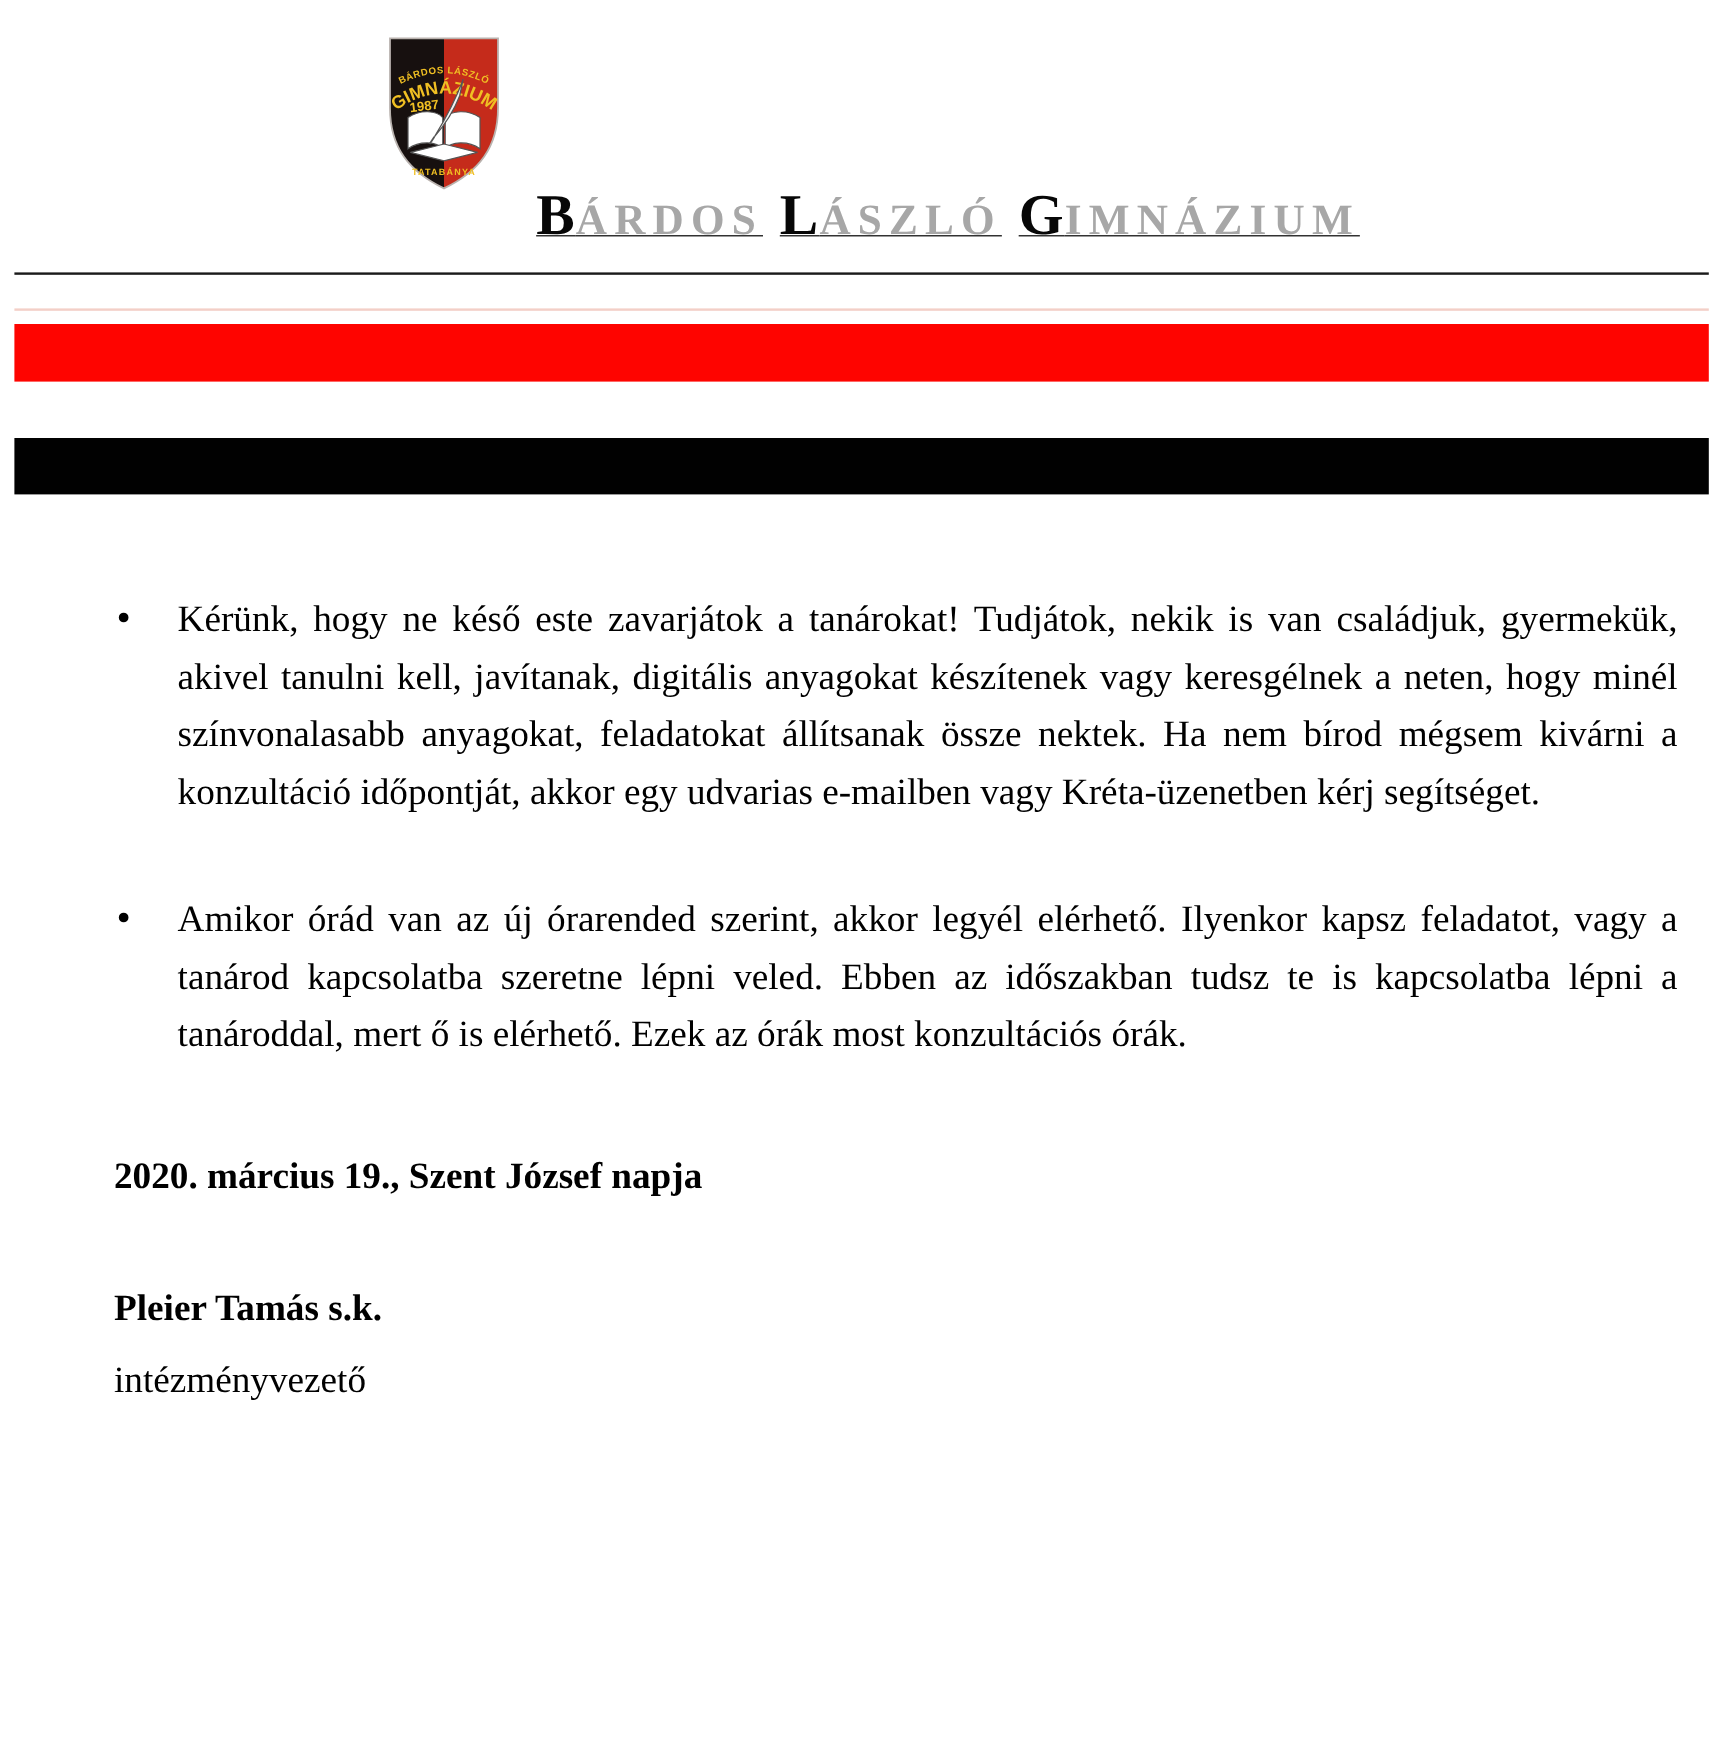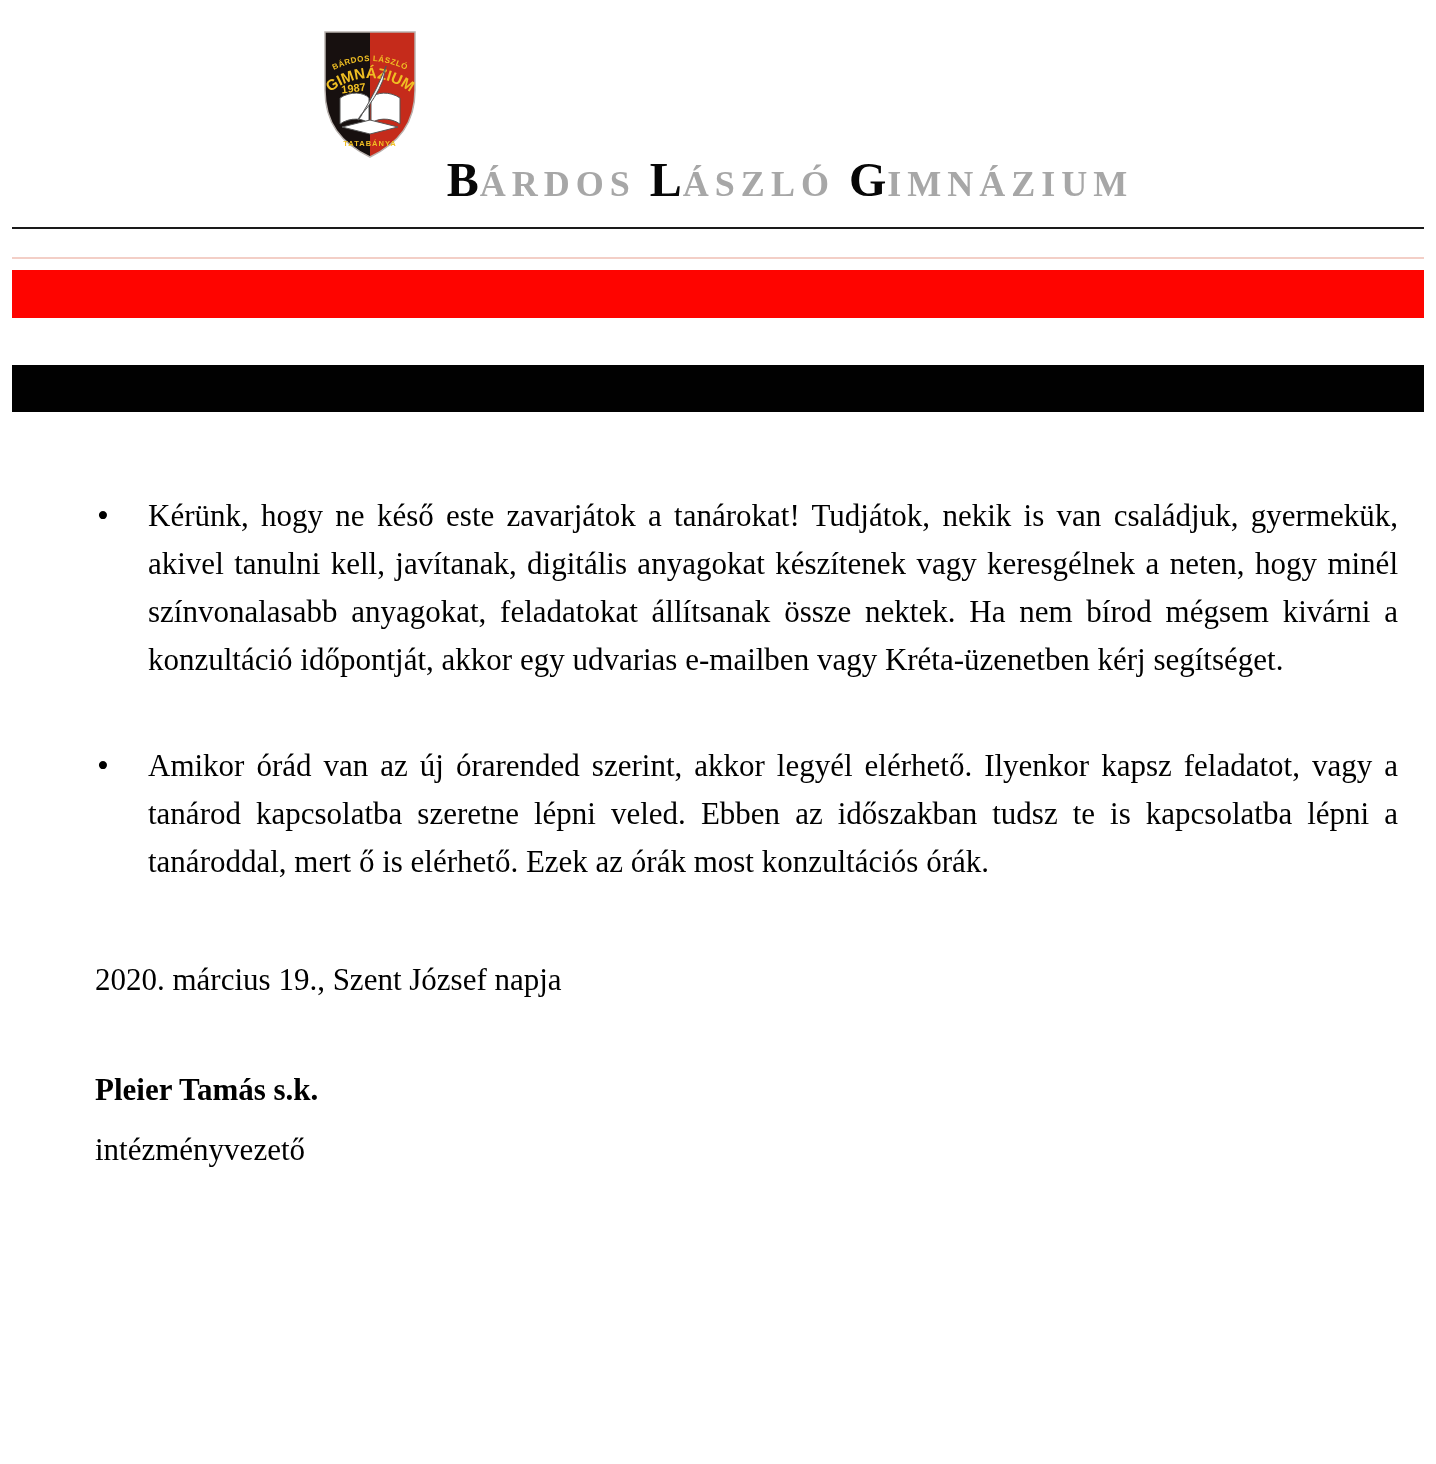--- a/index.html
+++ b/index.html
@@ -22,20 +22,21 @@
     height: 133px;
   }
   .school-title {
     position: absolute;
     top: 152px;
     left: 0;
     right: 0;
     text-align: center;
     padding-left: 144px;
     white-space: nowrap;
+    text-decoration: underline;
   }
   .school-title .part + .part { margin-left: 14px; }
   .school-title .cap {
     font-size: 48px;
     font-weight: bold;
     letter-spacing: 1px;
   }
   .school-title .small {
     font-size: 36px;
     font-weight: bold;
@@ -111,20 +112,21 @@
     content: "\2022";
     position: absolute;
     left: 2px;
     top: 0;
     font-size: 34px;
   }
   .date-line {
     margin: 70px 0 0 0;
     font-size: 31px;
     line-height: 48px;
+    font-weight: bold;
   }
   .sig-name {
     margin: 62px 0 12px 0;
     font-size: 31px;
     font-weight: bold;
     line-height: 48px;
   }
   .sig-role {
     margin: 6px 0 0 0;
     font-size: 31px;

